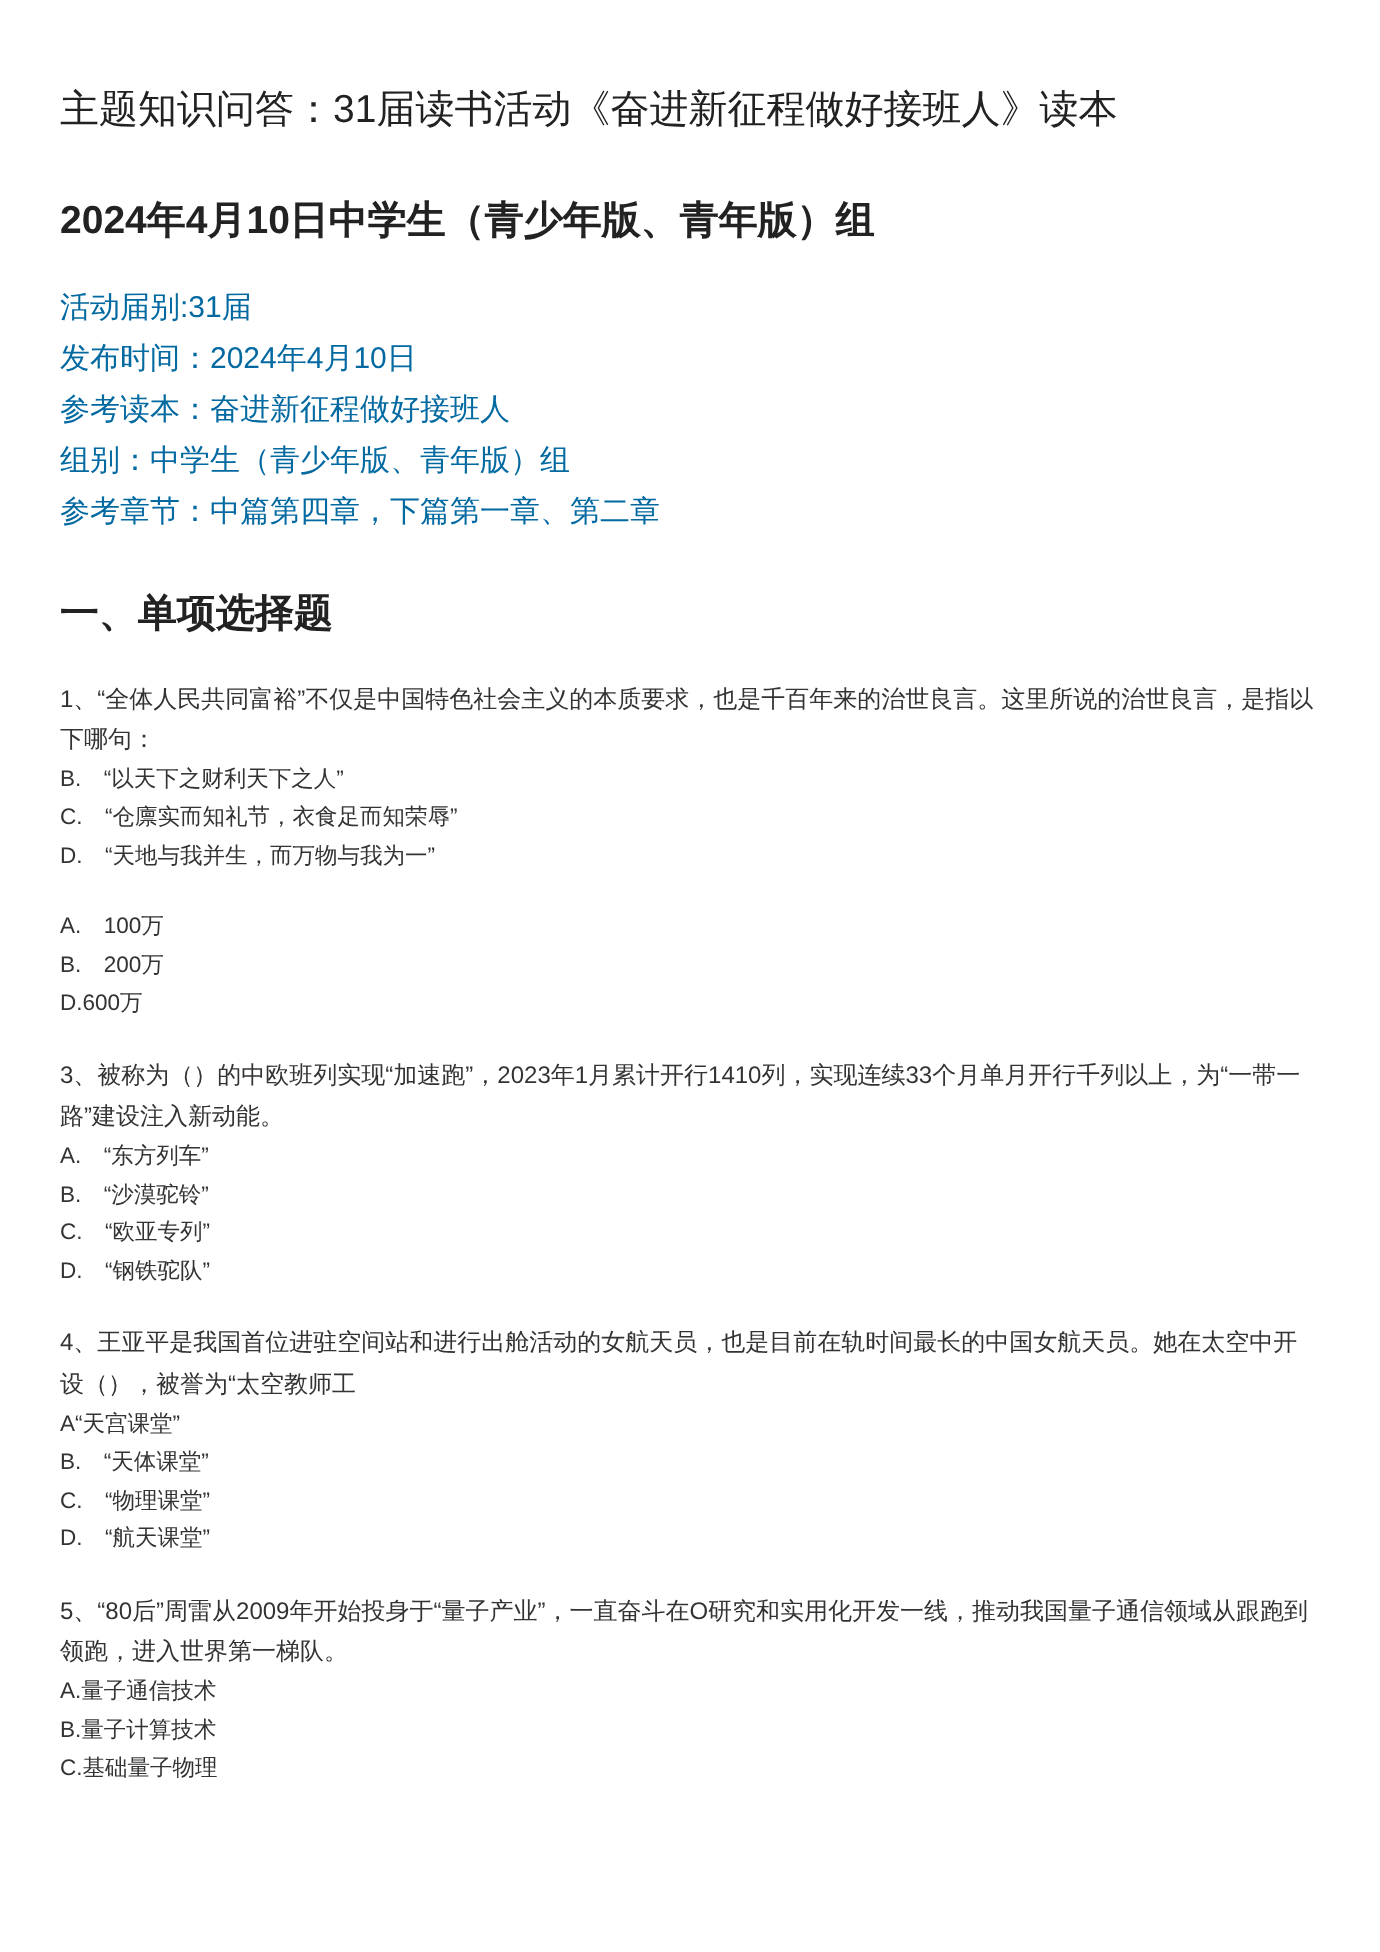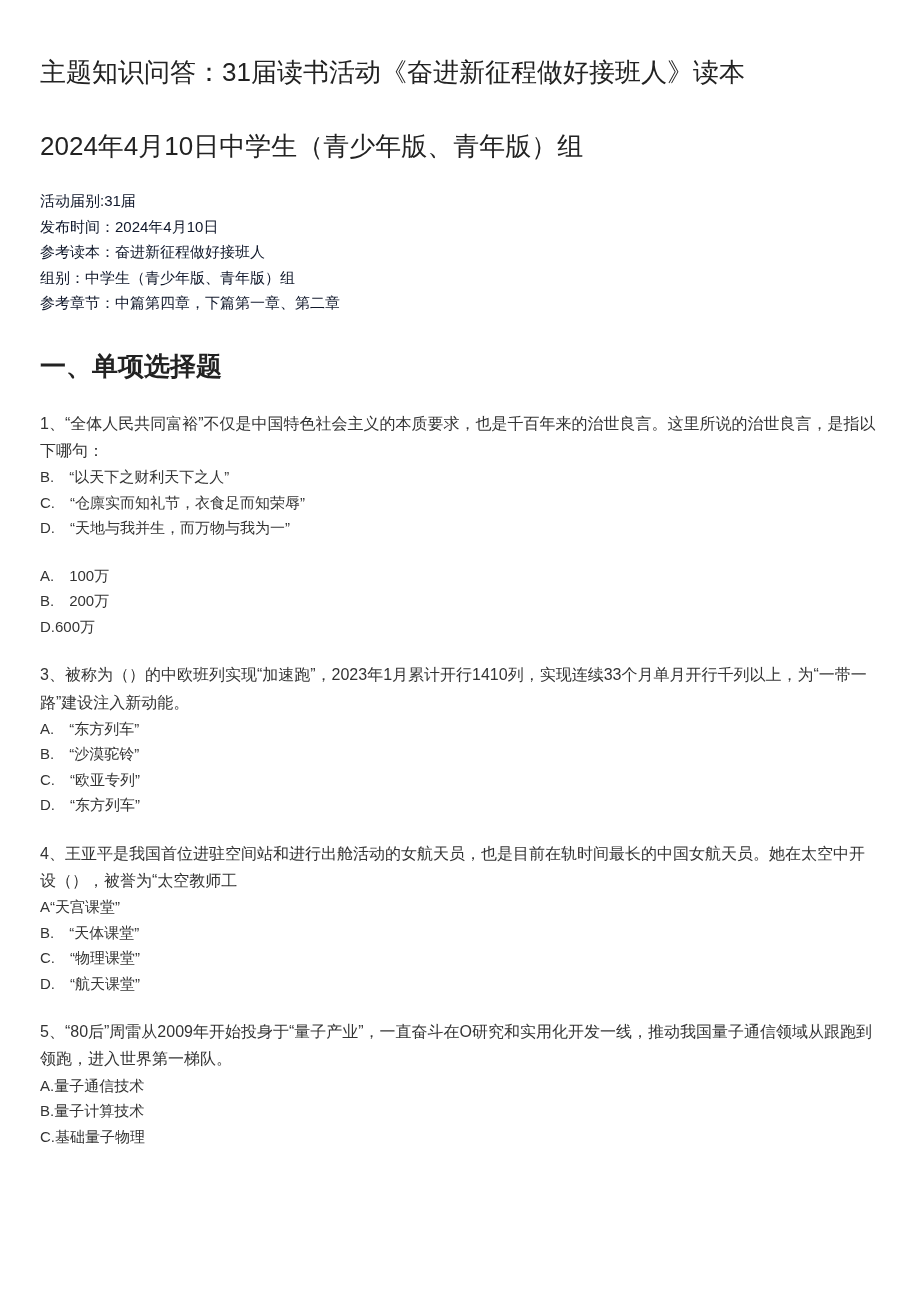--- a/index.html
+++ b/index.html
@@ -17,30 +17,30 @@
       line-height: 1.7;
     }
     .title-main {
       font-size: 26px;
       font-weight: normal;
       margin-bottom: 30px;
       color: #222;
     }
     .title-sub {
       font-size: 26px;
-      font-weight: normal;
+      font-weight: bold;
       margin-bottom: 20px;
       color: #222;
     }
     .meta-info {
       margin-bottom: 28px;
     }
     .meta-line {
-      font-size: 15px;
-      color: #0f172a;
+      font-size: 20px;
+      color: #0369a1;
       line-height: 1.7;
     }
     .section-heading {
       font-size: 26px;
       font-weight: bold;
       margin-top: 20px;
       margin-bottom: 22px;
       color: #222;
     }
     .question-block {
@@ -85,21 +85,21 @@
   <div class="option">A.　100万</div>
   <div class="option">B.　200万</div>
   <div class="option">D.600万</div>
 </div>
 
 <div class="question-block">
   <div class="question-text">3、被称为（）的中欧班列实现“加速跑”，2023年1月累计开行1410列，实现连续33个月单月开行千列以上，为“一带一路”建设注入新动能。</div>
   <div class="option">A.　“东方列车”</div>
   <div class="option">B.　“沙漠驼铃”</div>
   <div class="option">C.　“欧亚专列”</div>
-  <div class="option">D.　“东方列车”</div>
+  <div class="option">D.　“钢铁驼队”</div>
 </div>
 
 <div class="question-block">
   <div class="question-text">4、王亚平是我国首位进驻空间站和进行出舱活动的女航天员，也是目前在轨时间最长的中国女航天员。她在太空中开设（），被誉为“太空教师工</div>
   <div class="option">A“天宫课堂”</div>
   <div class="option">B.　“天体课堂”</div>
   <div class="option">C.　“物理课堂”</div>
   <div class="option">D.　“航天课堂”</div>
 </div>
 

